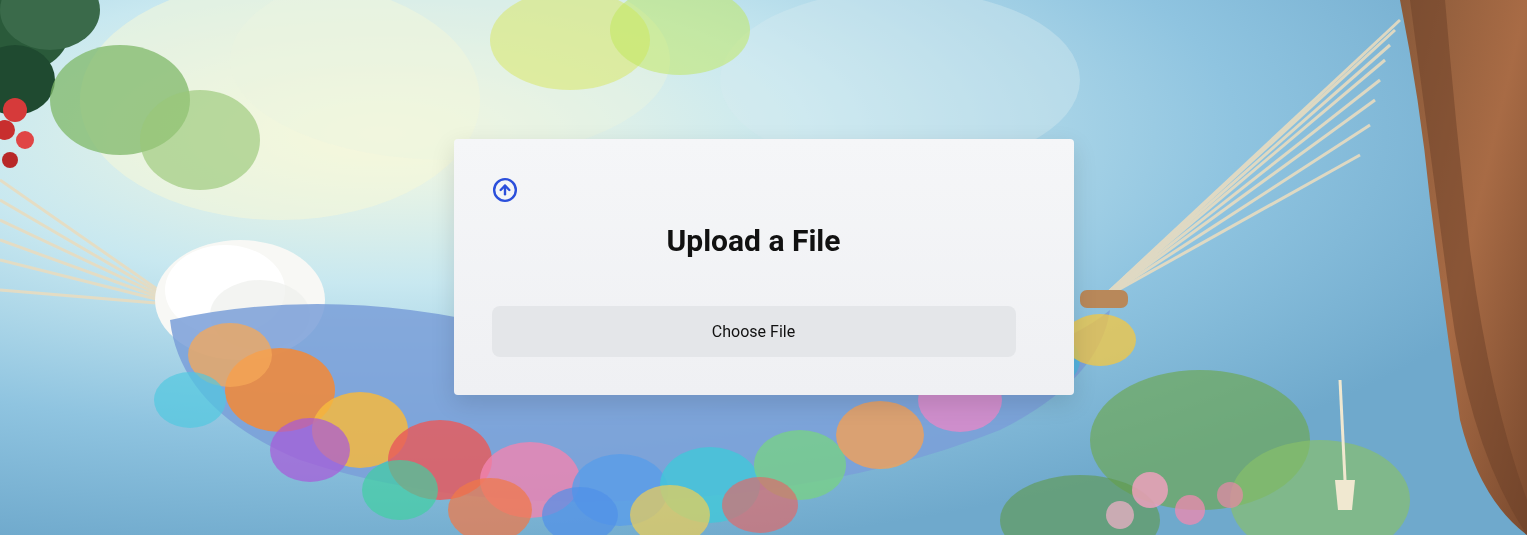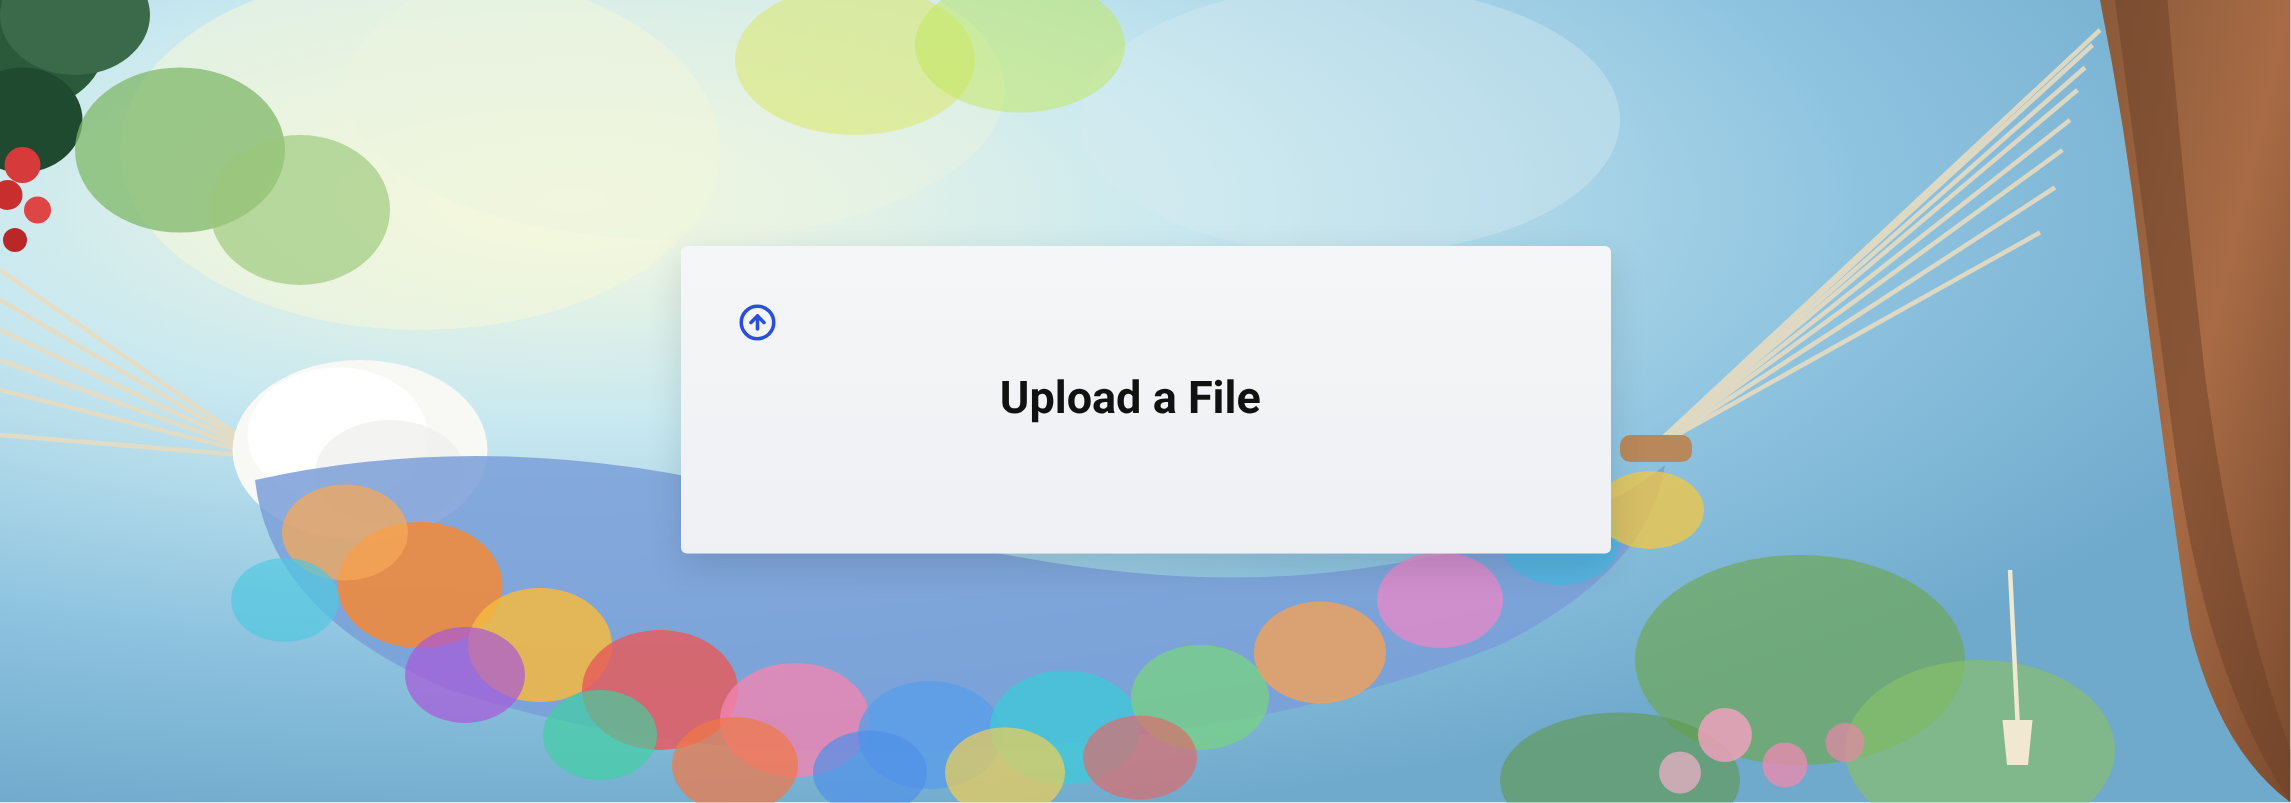--- a/index.html
+++ b/index.html
@@ -185,14 +185,15 @@
   <div class="icon-wrapper">
     <svg class="upload-icon-svg" viewBox="0 0 24 24" fill="none" stroke="#2b4fdb" stroke-width="2.2" stroke-linecap="round" stroke-linejoin="round">
       <circle cx="12" cy="12" r="10"></circle>
       <path d="M12 16 L12 8"></path>
       <path d="M8 12 L12 8 L16 12"></path>
     </svg>
   </div>
 
   <h1 class="title">Upload a File</h1>
 
+  <button class="button">Choose File</button>
 
 </div>
 
 </body></html>

